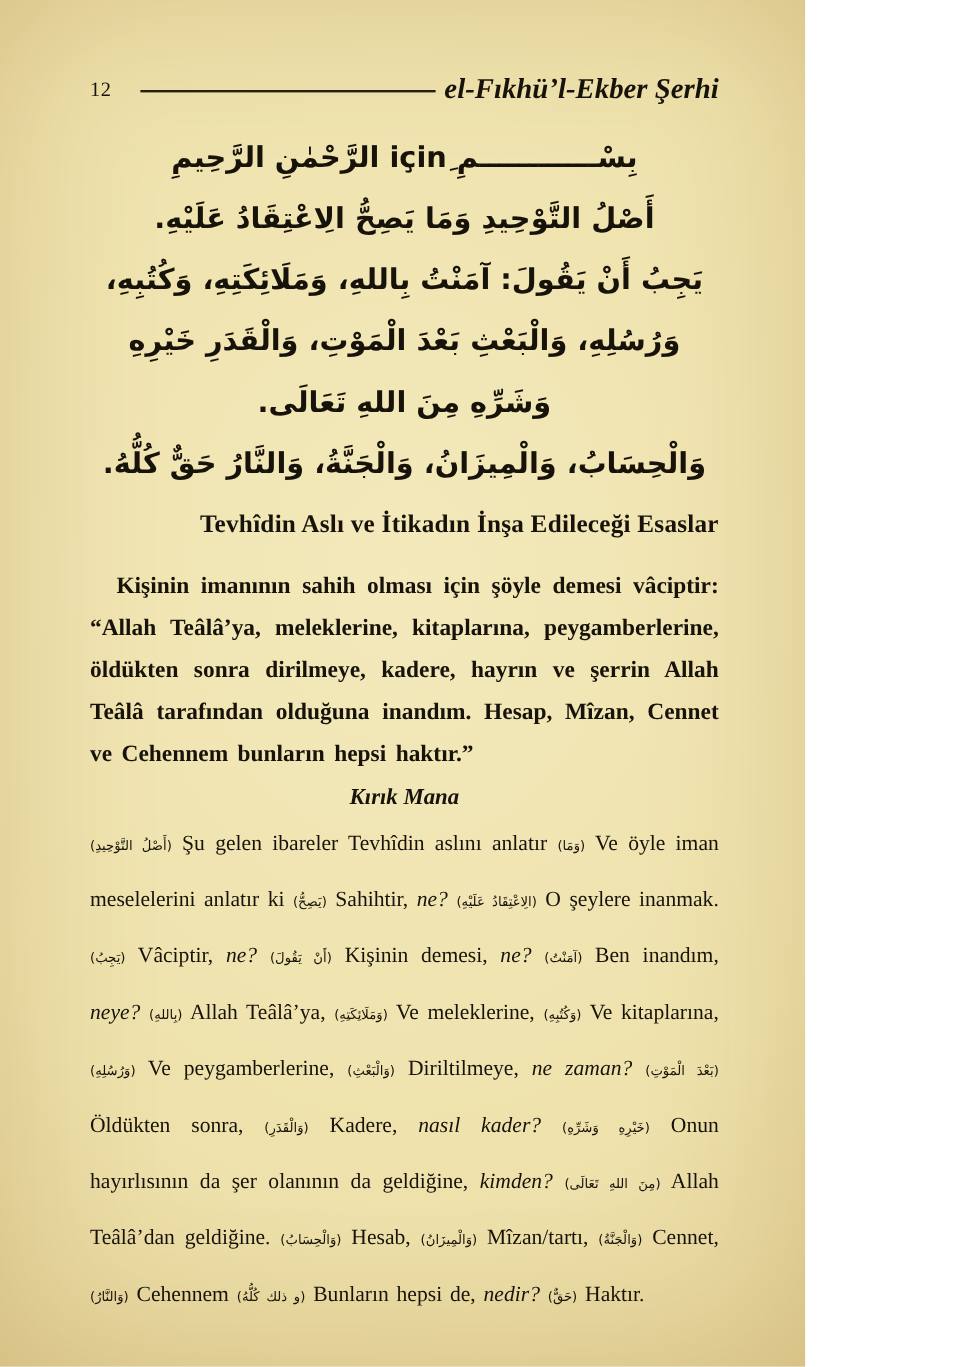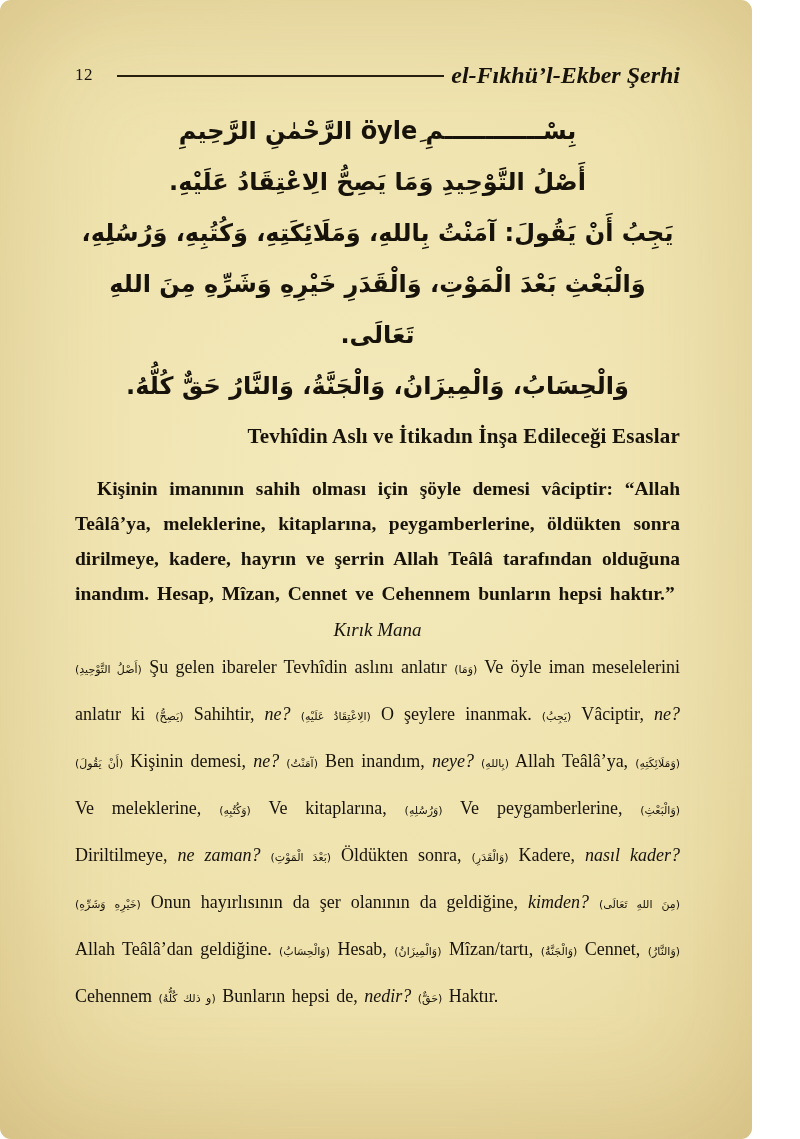--- a/index.html
+++ b/index.html
@@ -8,28 +8,27 @@
     --c-edge: #dcc88c;
     --ink: #17130a;
   }
   html, body { margin: 0; padding: 0; }
   body {
     width: 800px; height: 1139px;
     font-family: "Liberation Serif", serif;
     color: var(--ink);
   }
   .page {
-    width: 752px; height: 1139px;
+    width: 671px; height: 1139px;
     box-sizing: border-box;
     padding: 62px 72px 0 75px;
     overflow: hidden;
     background: radial-gradient(ellipse 115% 85% at 50% 42%,
                 var(--c-center) 0%, var(--c-mid) 55%, var(--c-edge) 100%);
     box-shadow: inset 0 0 130px rgba(150, 110, 35, 0.22);
-    border-radius: 11px;
   }
   
   .page-header { display: flex; align-items: center; height: 26px; margin-bottom: 14px; }
   .page-number { font-size: 17px; letter-spacing: 0.5px; }
   .header-rule { flex: 1; height: 2px; background: #261f10; margin: 2px 7px 0 24px; }
   .header-title { font-size: 24px; font-style: italic; font-weight: 600; white-space: nowrap; }
   
   .arabic-block {
     direction: rtl;
     text-align: center;
@@ -44,21 +43,21 @@
     font-size: 21px; font-weight: bold; text-align: right;
     margin: 8px 0 22px 0; letter-spacing: 0.2px;
   }
   .lead-paragraph {
     font-size: 19.5px; font-weight: bold;
     text-align: justify; text-indent: 22px;
     line-height: 35px; word-spacing: 3px;
     margin: 0 0 8px 0;
   }
   .kirik-title {
-    font-size: 19px; font-weight: normal; font-style: italic;
+    font-size: 19px; font-weight: bold; font-style: italic;
     text-align: center; margin: 4px 0 4px 0;
   }
   .kirik-paragraph {
     font-size: 18px; text-align: justify;
     line-height: 45px; word-spacing: 2px; margin: 0;
   }
   .seg { unicode-bidi: normal; }
   .seg-ar {
     font-family: "DejaVu Sans", sans-serif;
     font-size: 11px;
@@ -71,21 +70,21 @@
 
 <div class="page">
 
   <header class="page-header">
     <span class="page-number">12</span>
     <span class="header-rule"></span>
     <span class="header-title">el-Fıkhü’l-Ekber Şerhi</span>
   </header>
 
   <section class="arabic-block" lang="ar" dir="rtl">
-      <div class="arabic-line">بِسْــــــــــــمِ öyleِ الرَّحْمٰنِ الرَّحِيمِ</div>
+      <div class="arabic-line">بِسْــــــــــــمِ içinِ الرَّحْمٰنِ الرَّحِيمِ</div>
       <div class="arabic-line">أَصْلُ التَّوْحِيدِ وَمَا يَصِحُّ الِاعْتِقَادُ عَلَيْهِ.</div>
       <div class="arabic-line">يَجِبُ أَنْ يَقُولَ: آمَنْتُ بِاللهِ، وَمَلَائِكَتِهِ، وَكُتُبِهِ، وَرُسُلِهِ، وَالْبَعْثِ بَعْدَ الْمَوْتِ، وَالْقَدَرِ خَيْرِهِ وَشَرِّهِ مِنَ اللهِ تَعَالَى.</div>
       <div class="arabic-line">وَالْحِسَابُ، وَالْمِيزَانُ، وَالْجَنَّةُ، وَالنَّارُ حَقٌّ كُلُّهُ.</div>
     </section>
 
   <h1 class="section-title">Tevhîdin Aslı ve İtikadın İnşa Edileceği Esaslar</h1>
 
   <p class="lead-paragraph">Kişinin imanının sahih olması için şöyle demesi vâciptir: “Allah Teâlâ’ya, meleklerine, kitaplarına, peygamberlerine, öldükten sonra dirilmeye, kadere, hayrın ve şerrin Allah Teâlâ tarafından olduğuna inandım. Hesap, Mîzan, Cennet ve Cehennem bunların hepsi haktır.”</p>
 
   <h2 class="kirik-title">Kırık Mana</h2>

